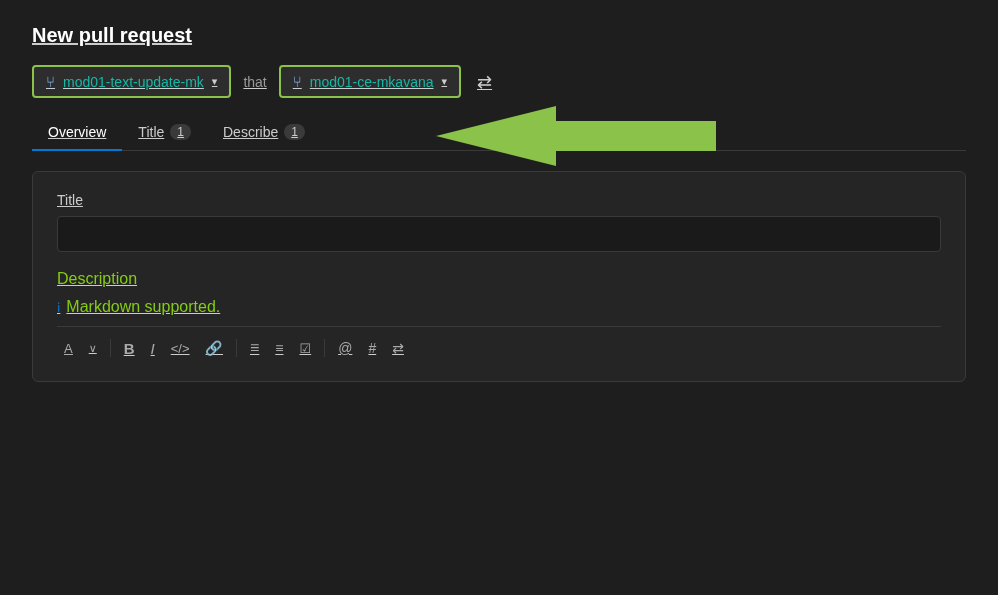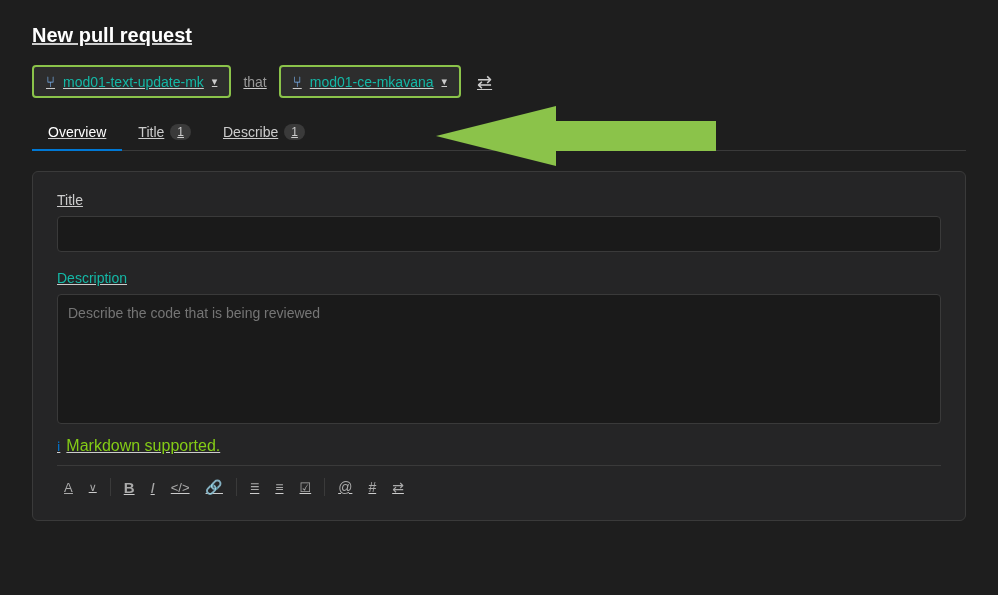--- a/index.html
+++ b/index.html
@@ -138,22 +138,22 @@
       border-radius: 4px;
       padding: 8px 10px;
       color: #cccccc;
       font-size: 14px;
       outline: none;
       margin-bottom: 18px;
       height: 36px;
     }
 
     .description-label {
-      color: #14b8a6;
-      font-size: 14px;
+      color: #84cc16;
+      font-size: 16px;
       margin-bottom: 8px;
     }
 
     .description-textarea {
       width: 100%;
       background: #1a1a1a;
       border: 1px solid #3a3a3a;
       border-radius: 4px;
       padding: 10px;
       color: #888888;
@@ -276,21 +276,20 @@
     </div>
   </div>
 
   <div class="form-card">
     
     <div class="form-label">Title</div>
     <input type="text" class="title-input" placeholder="" style="">
 
     
     <div class="description-label">Description</div>
-    <textarea class="description-textarea" placeholder="Describe the code that is being reviewed" style=""></textarea>
 
     
     <div class="markdown-info">
       <span class="markdown-info-icon">ℹ</span>
       <span class="markdown-info-text">Markdown supported.</span>
     </div>
 
     
     <div class="toolbar-row">
       <button class="toolbar-btn" title="Text style">

